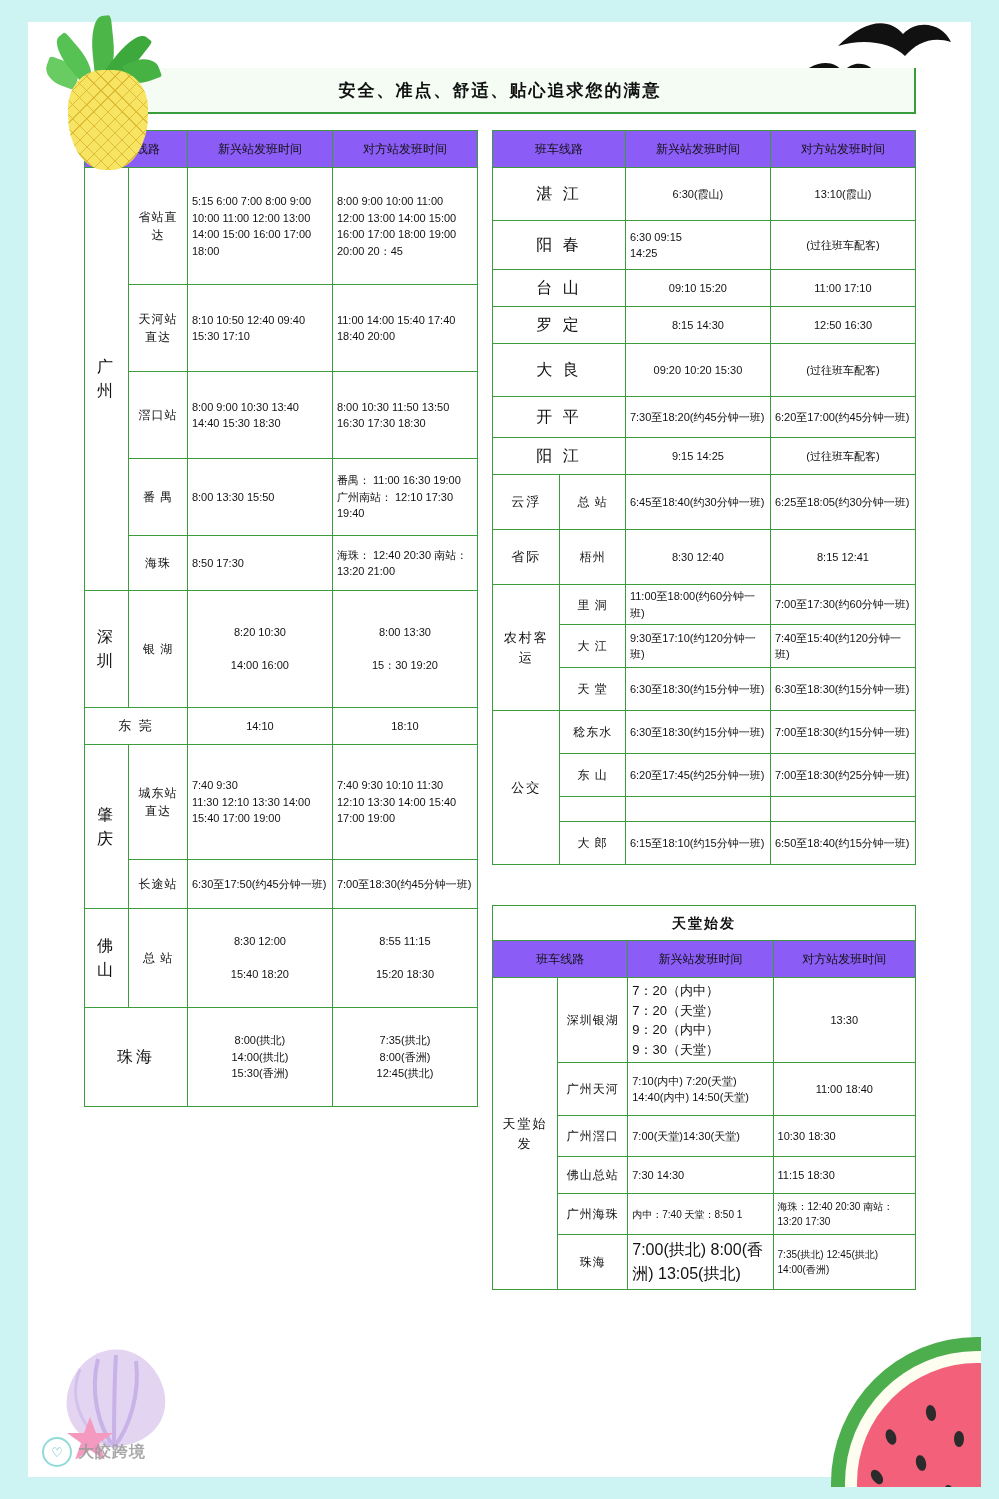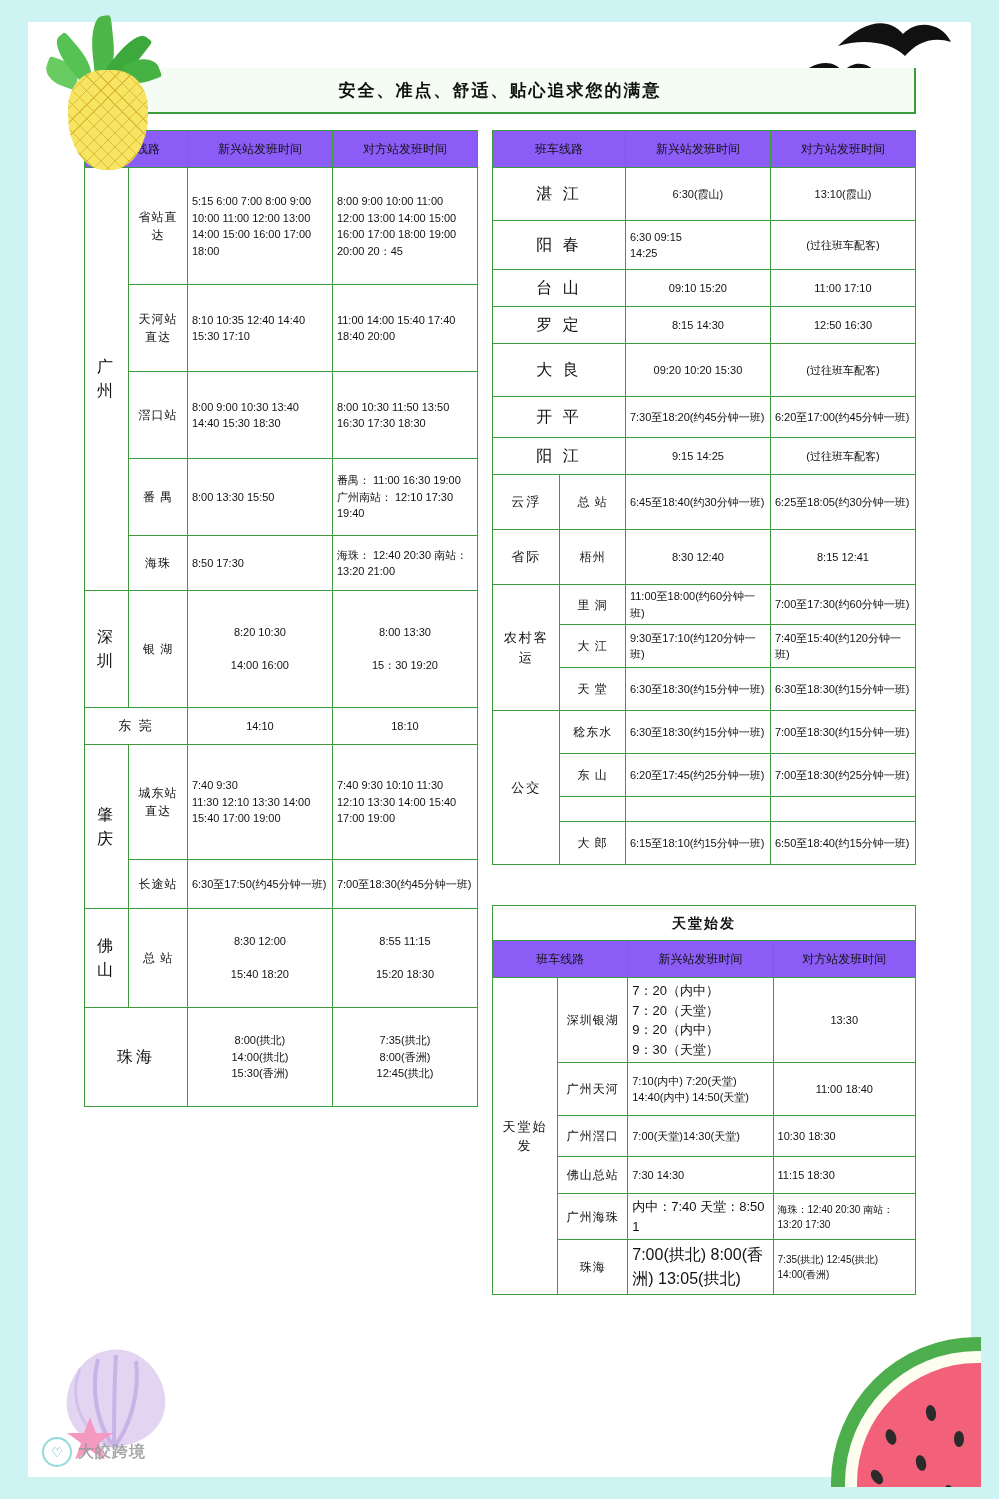--- a/index.html
+++ b/index.html
@@ -172,21 +172,21 @@
           </tr>
 
           <tr>
             <td class="grp big" rowspan="5" style="width:34px">广州</td>
             <td class="grp2" style="width:48px;height:110px">省站直达</td>
             <td class="tl" style="width:132px;white-space:pre-line">5:15  6:00 7:00 8:00 9:00  10:00 11:00 12:00 13:00 14:00 15:00 16:00 17:00 18:00</td>
             <td class="tl" style="width:132px;white-space:pre-line">8:00 9:00 10:00 11:00 12:00 13:00 14:00 15:00 16:00 17:00 18:00 19:00 20:00 20：45</td>
           </tr>
           <tr>
             <td class="grp2" style="height:80px">天河站直达</td>
-            <td class="tl">8:10 10:35 12:40 14:40 15:30 17:10</td>
+            <td class="tl">8:10 10:50 12:40 09:40 15:30 17:10</td>
             <td class="tl">11:00 14:00 15:40 17:40 18:40 20:00</td>
           </tr>
           <tr>
             <td class="grp2" style="height:80px">滘口站</td>
             <td class="tl">8:00 9:00 10:30 13:40 14:40 15:30 18:30</td>
             <td class="tl">8:00 10:30 11:50 13:50 16:30 17:30 18:30</td>
           </tr>
           <tr>
             <td class="grp2" style="height:70px">番 禺</td>
             <td class="tl">8:00 13:30 15:50</td>
@@ -384,21 +384,21 @@
               <td class="tl">7:00(天堂)14:30(天堂)</td>
               <td class="tl">10:30 18:30</td>
             </tr>
             <tr>
               <td class="grp2" style="height:30px">佛山总站</td>
               <td class="tl">7:30 14:30</td>
               <td class="tl">11:15  18:30</td>
             </tr>
             <tr>
               <td class="grp2" style="height:34px">广州海珠</td>
-              <td class="tl" style="font-size:13px">内中：7:40  天堂：8:50 1</td>
+              <td class="tl" style="font-size:10px">内中：7:40  天堂：8:50 1</td>
               <td class="tl" style="font-size:10px">海珠：12:40 20:30 南站：13:20 17:30</td>
             </tr>
             <tr>
               <td class="grp2" style="height:40px">珠海</td>
               <td class="tl" style="font-size:16px">7:00(拱北) 8:00(香洲) 13:05(拱北)</td>
               <td class="tl" style="font-size:10px">7:35(拱北) 12:45(拱北) 14:00(香洲)</td>
             </tr>
           </tbody>
             </table>
         </div>

